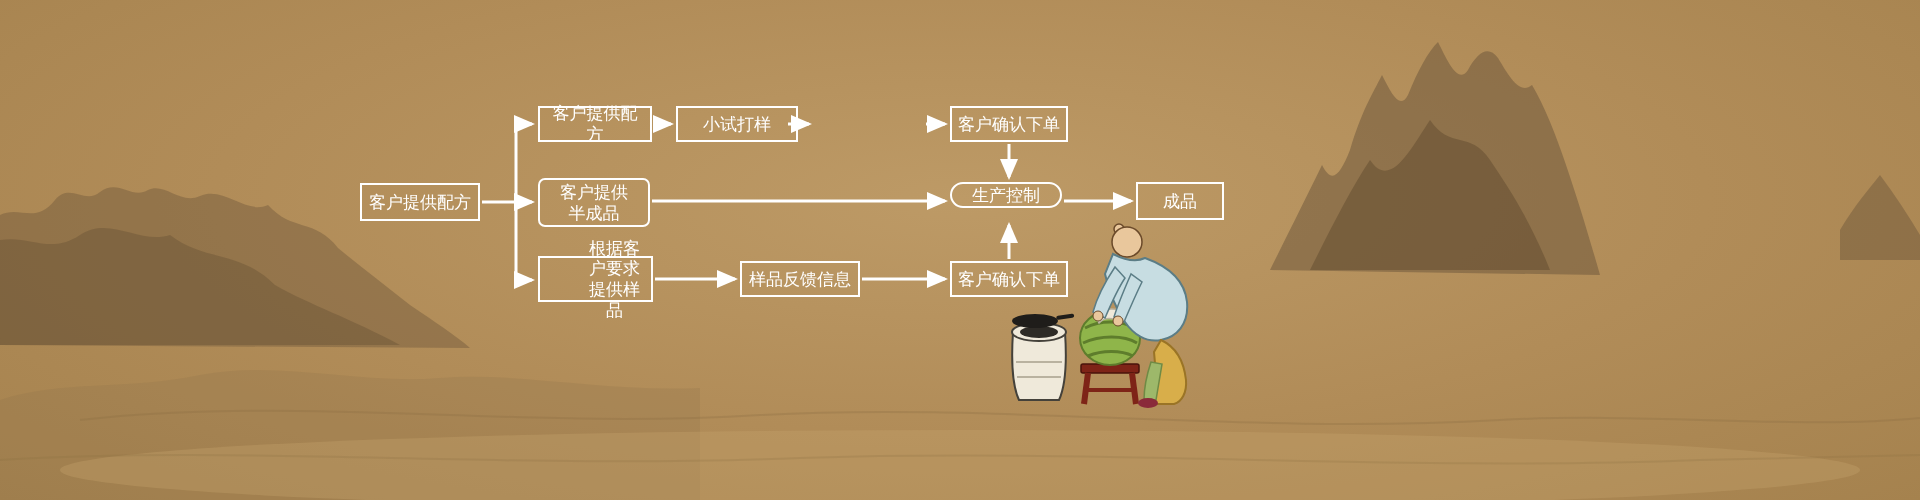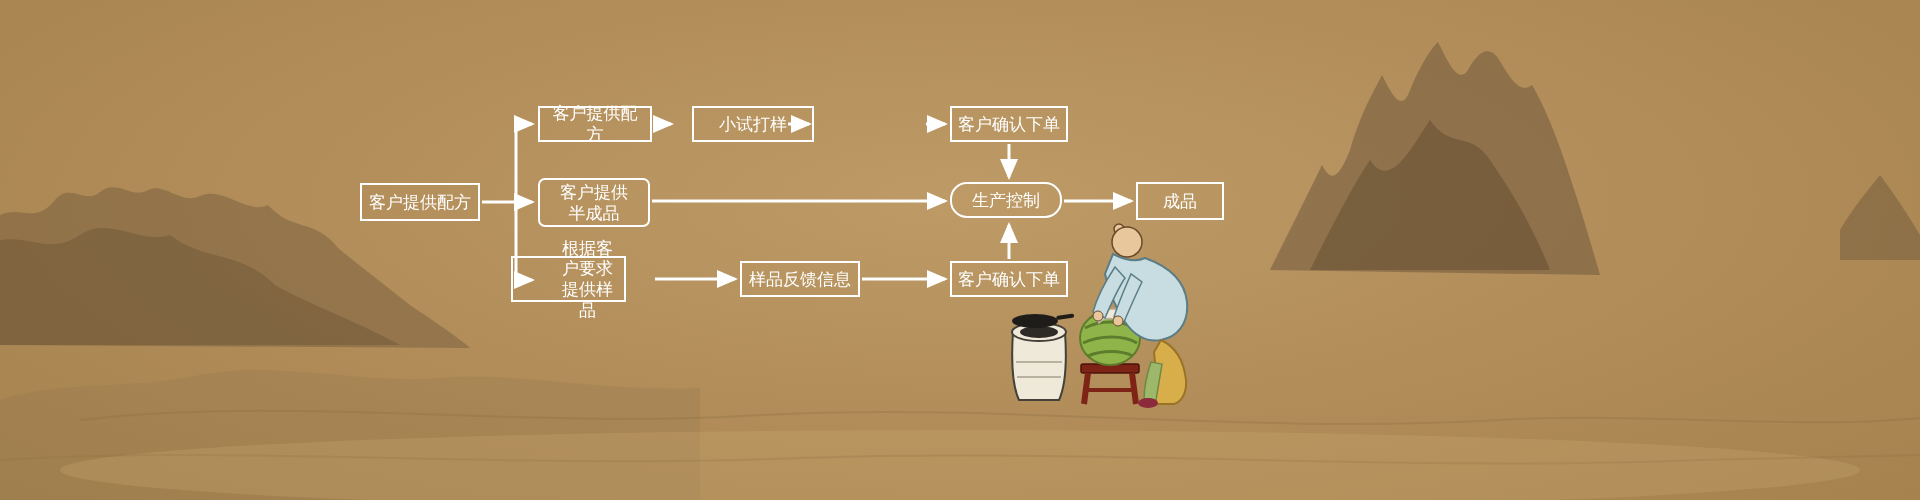--- a/index.html
+++ b/index.html
@@ -39,27 +39,27 @@
     align-items: center;
     justify-content: center;
     text-align: center;
     font-size: 17px;
     line-height: 1.22;
     white-space: pre-line;
     padding: 2px 6px;
   }
   #n-start { left: 360px; top: 183px; width: 120px; height: 38px; }
   #n-top1  { left: 538px; top: 106px; width: 114px; height: 36px; }
-  #n-top2  { left: 692px; top: 106px; width: 122px; height: 36px; }
+  #n-top2  { left: 676px; top: 106px; width: 122px; height: 36px; }
   #n-top3  { left: 814px; top: 106px; width: 110px; height: 36px; }
   #n-top4  { left: 950px; top: 106px; width: 118px; height: 36px; }
   #n-mid1  { left: 538px; top: 178px; width: 112px; height: 49px; border-radius: 7px; }
-  #n-mid2  { left: 950px; top: 182px; width: 112px; height: 36px; border-radius: 17px; }
+  #n-mid2  { left: 950px; top: 182px; width: 112px; height: 26px; border-radius: 17px; }
   #n-mid3  { left: 1136px; top: 182px; width: 88px; height: 38px; }
-  #n-bot1  { left: 511px; top: 256px; width: 115px; height: 46px; padding-left: 44px; }
+  #n-bot1  { left: 538px; top: 256px; width: 115px; height: 46px; padding-left: 44px; }
   #n-bot2  { left: 740px; top: 261px; width: 120px; height: 36px; }
   #n-bot3  { left: 950px; top: 261px; width: 118px; height: 36px; }
   .figure {
     position: absolute;
     left: 985px; top: 212px;
     width: 260px; height: 200px;
     pointer-events: none;
   }
 </style>
 </head>

